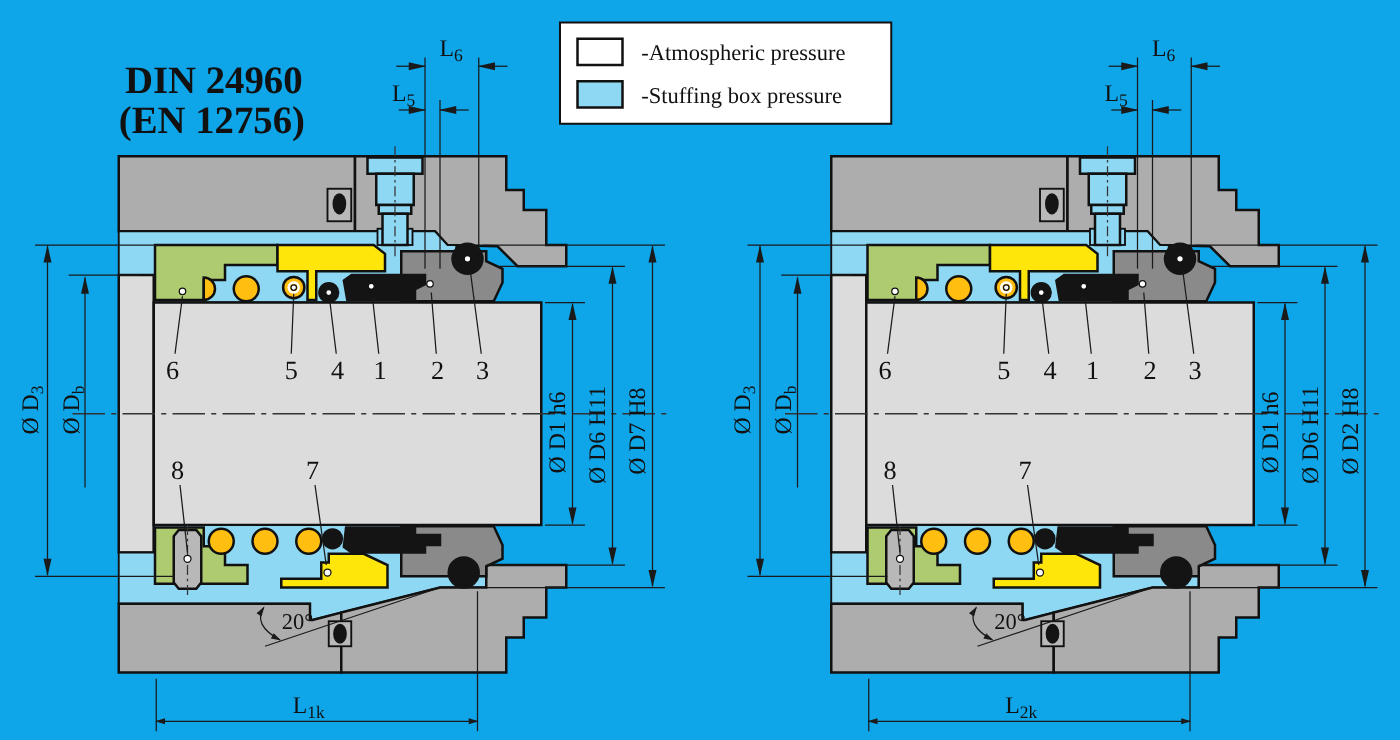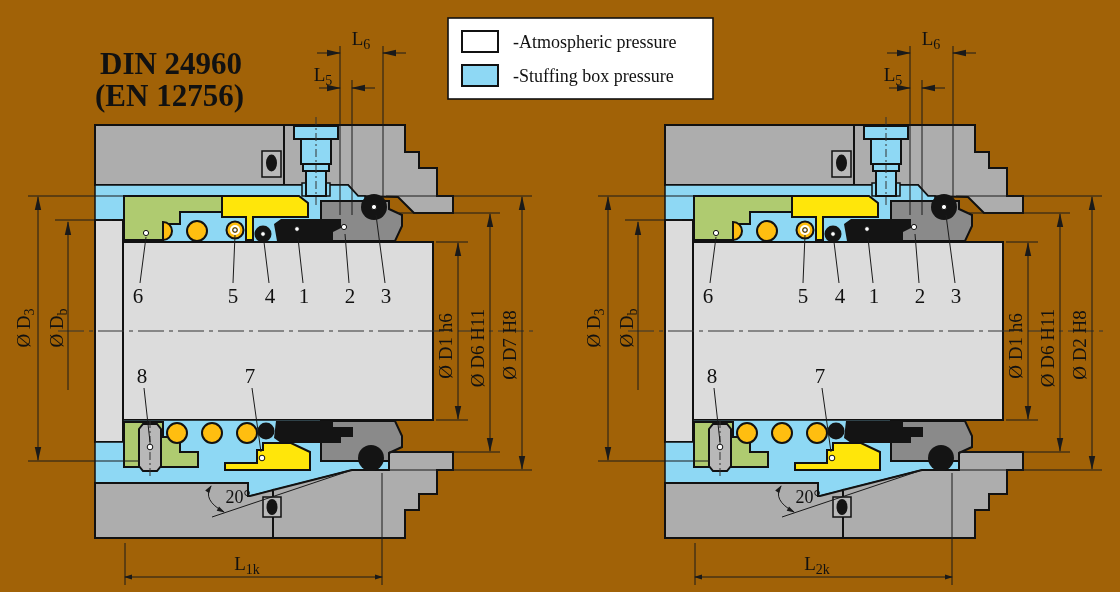--- a/index.html
+++ b/index.html
@@ -1,16 +1,16 @@
 <!DOCTYPE html>
 <html><head>
 <meta charset="utf-8">
 <style>
   html,body{margin:0;padding:0;background:#fff;}
-  .page{width:1120px;height:592px;position:relative;background:#a16207;overflow:hidden;}
+  .page{width:1120px;height:592px;position:relative;background:#0ea5e9;overflow:hidden;}
   svg{display:block;}
   text{font-family:"Liberation Serif", serif;fill:#111;}
   .title-text{font-size:31px;font-weight:bold;}
   .legend-text{font-size:18px;}
   .part-num{font-size:21px;text-anchor:middle;}
   .dim-lab{font-size:19px;text-anchor:middle;}
   .sub{font-size:14px;}
   .ang{font-size:18px;text-anchor:middle;}
   .o2{stroke:#111;stroke-width:2;stroke-linejoin:miter;}
   .o15{stroke:#111;stroke-width:1.5;}

